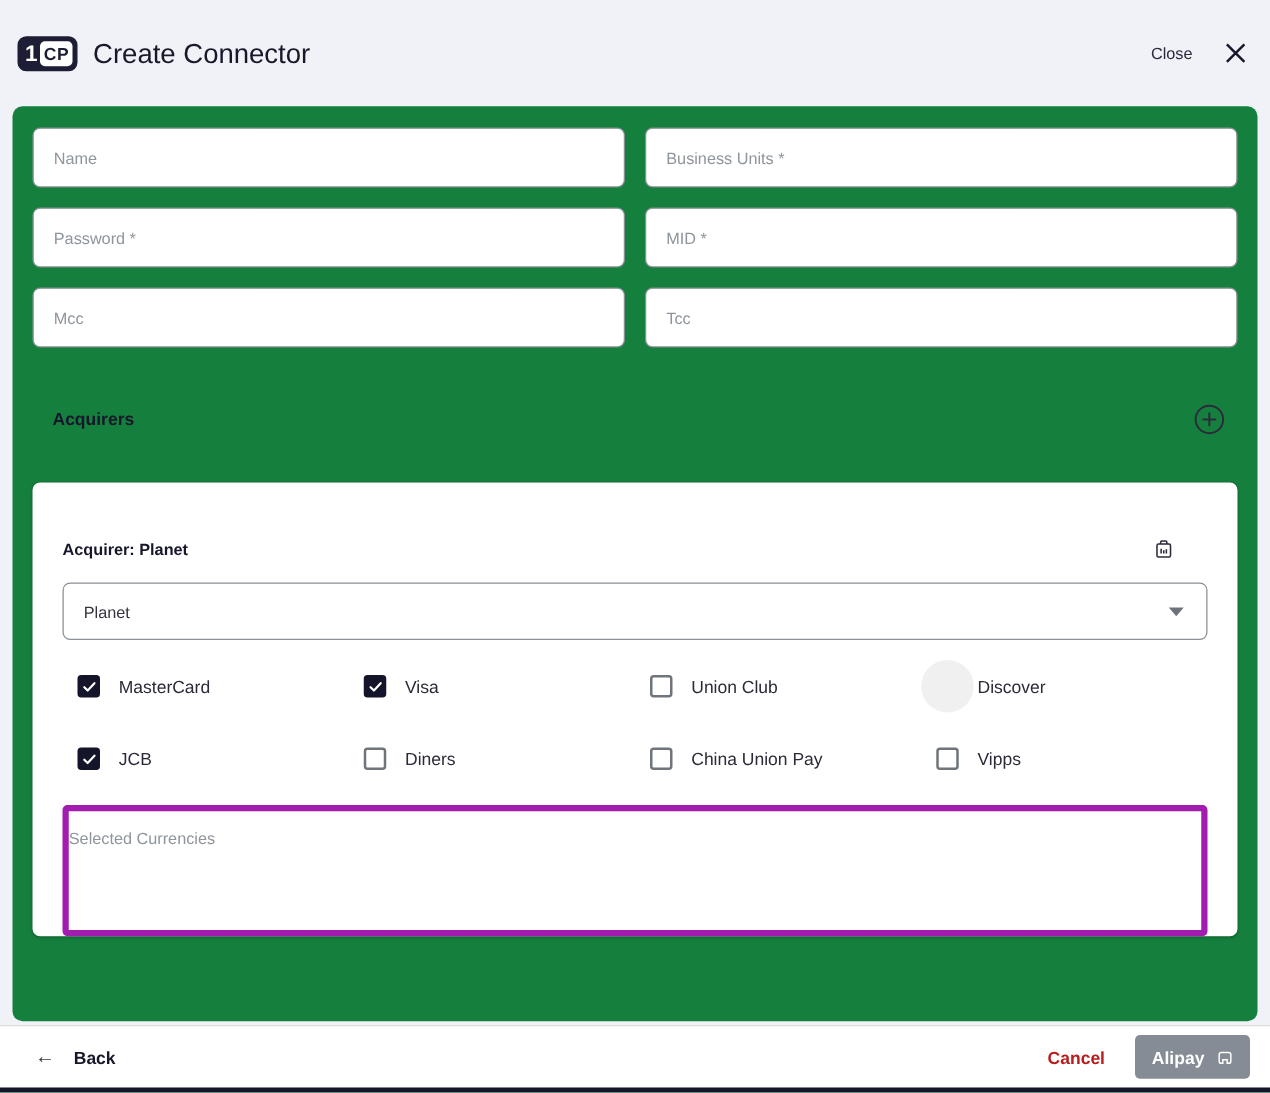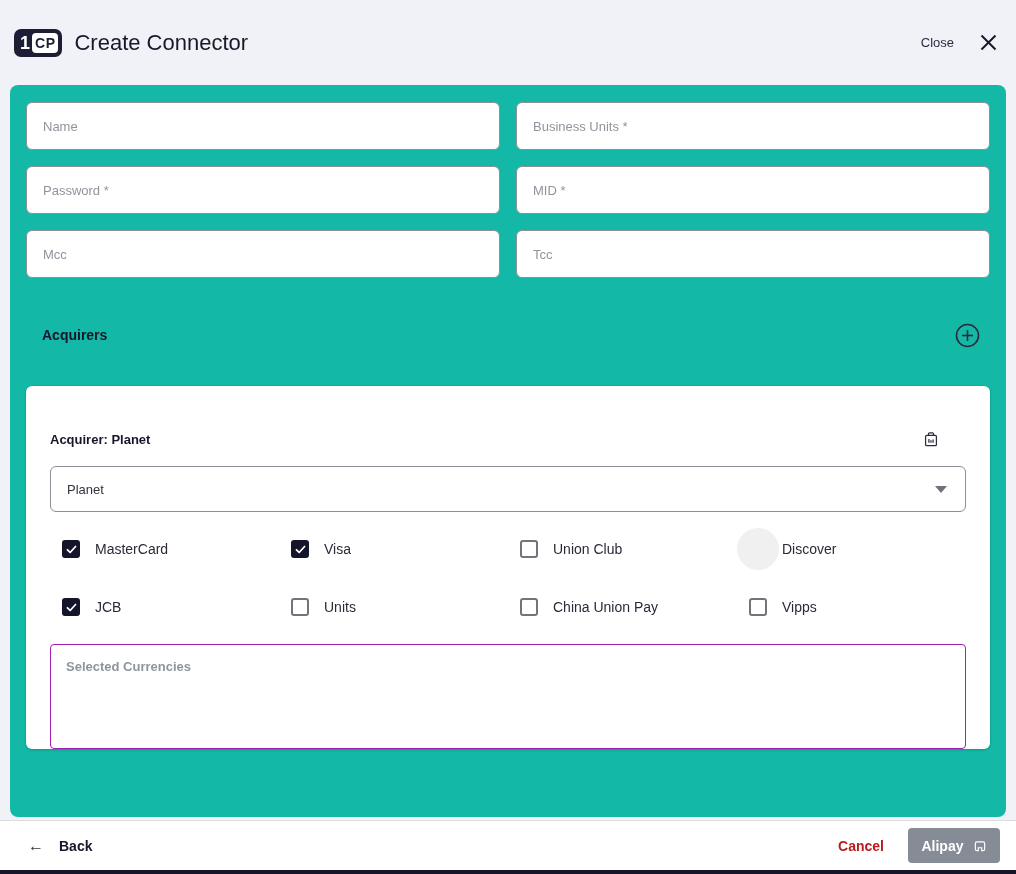--- a/index.html
+++ b/index.html
@@ -59,21 +59,21 @@
   .close-x {
     width: 20px; height: 20px;
     display: inline-flex; align-items: center; justify-content: center;
     cursor: pointer;
   }
 
   
   .panel {
     margin: 0 10px;
     height: 732px;
-    background: #14b8a6;
+    background: #15803d;
     border-radius: 8px;
     padding: 17px 16px 0;
   }
 
   .form-grid {
     display: grid;
     grid-template-columns: 1fr 1fr;
     column-gap: 16px;
     row-gap: 16px;
   }
@@ -200,29 +200,28 @@
     background: #f0f0f0;
     z-index: -1;
   }
   .cb-label { font-size: 14px; color: #2a2a38; }
 
   
   .currencies {
     margin-top: 18px;
     width: 100%;
     height: 105px;
-    border: 1px solid #a21caf;
+    border: 5px solid #a21caf;
     border-radius: 4px;
-    padding: 14px 15px;
+    padding: 14px 0;
     font-size: 13px;
     font-family: "Liberation Sans", "DejaVu Sans", sans-serif;
     color: #33333f;
     resize: none;
     outline: none;
-    font-weight: bold;
   }
   .currencies::placeholder { color: #8f959c; opacity: 1; }
 
   
   .footer {
     margin-top: 3px;
     height: 50px;
     background: #ffffff;
     border-top: 1px solid #dcdcdc;
     display: flex;
@@ -371,21 +370,21 @@
             </svg>
         </span>
         <span class="cb-label">JCB</span>
       </label>
       <label class="cb-item">
         <span class="cb-box">
           <svg width="13" height="13" viewBox="0 0 24 24">
               <path d="M4.5 12.5l5 5 10-11" stroke="#ffffff" stroke-width="3.2" fill="none" stroke-linecap="round" stroke-linejoin="round"></path>
             </svg>
         </span>
-        <span class="cb-label">Units</span>
+        <span class="cb-label">Diners</span>
       </label>
       <label class="cb-item">
         <span class="cb-box">
           <svg width="13" height="13" viewBox="0 0 24 24">
               <path d="M4.5 12.5l5 5 10-11" stroke="#ffffff" stroke-width="3.2" fill="none" stroke-linecap="round" stroke-linejoin="round"></path>
             </svg>
         </span>
         <span class="cb-label">China Union Pay</span>
       </label>
       <label class="cb-item">

